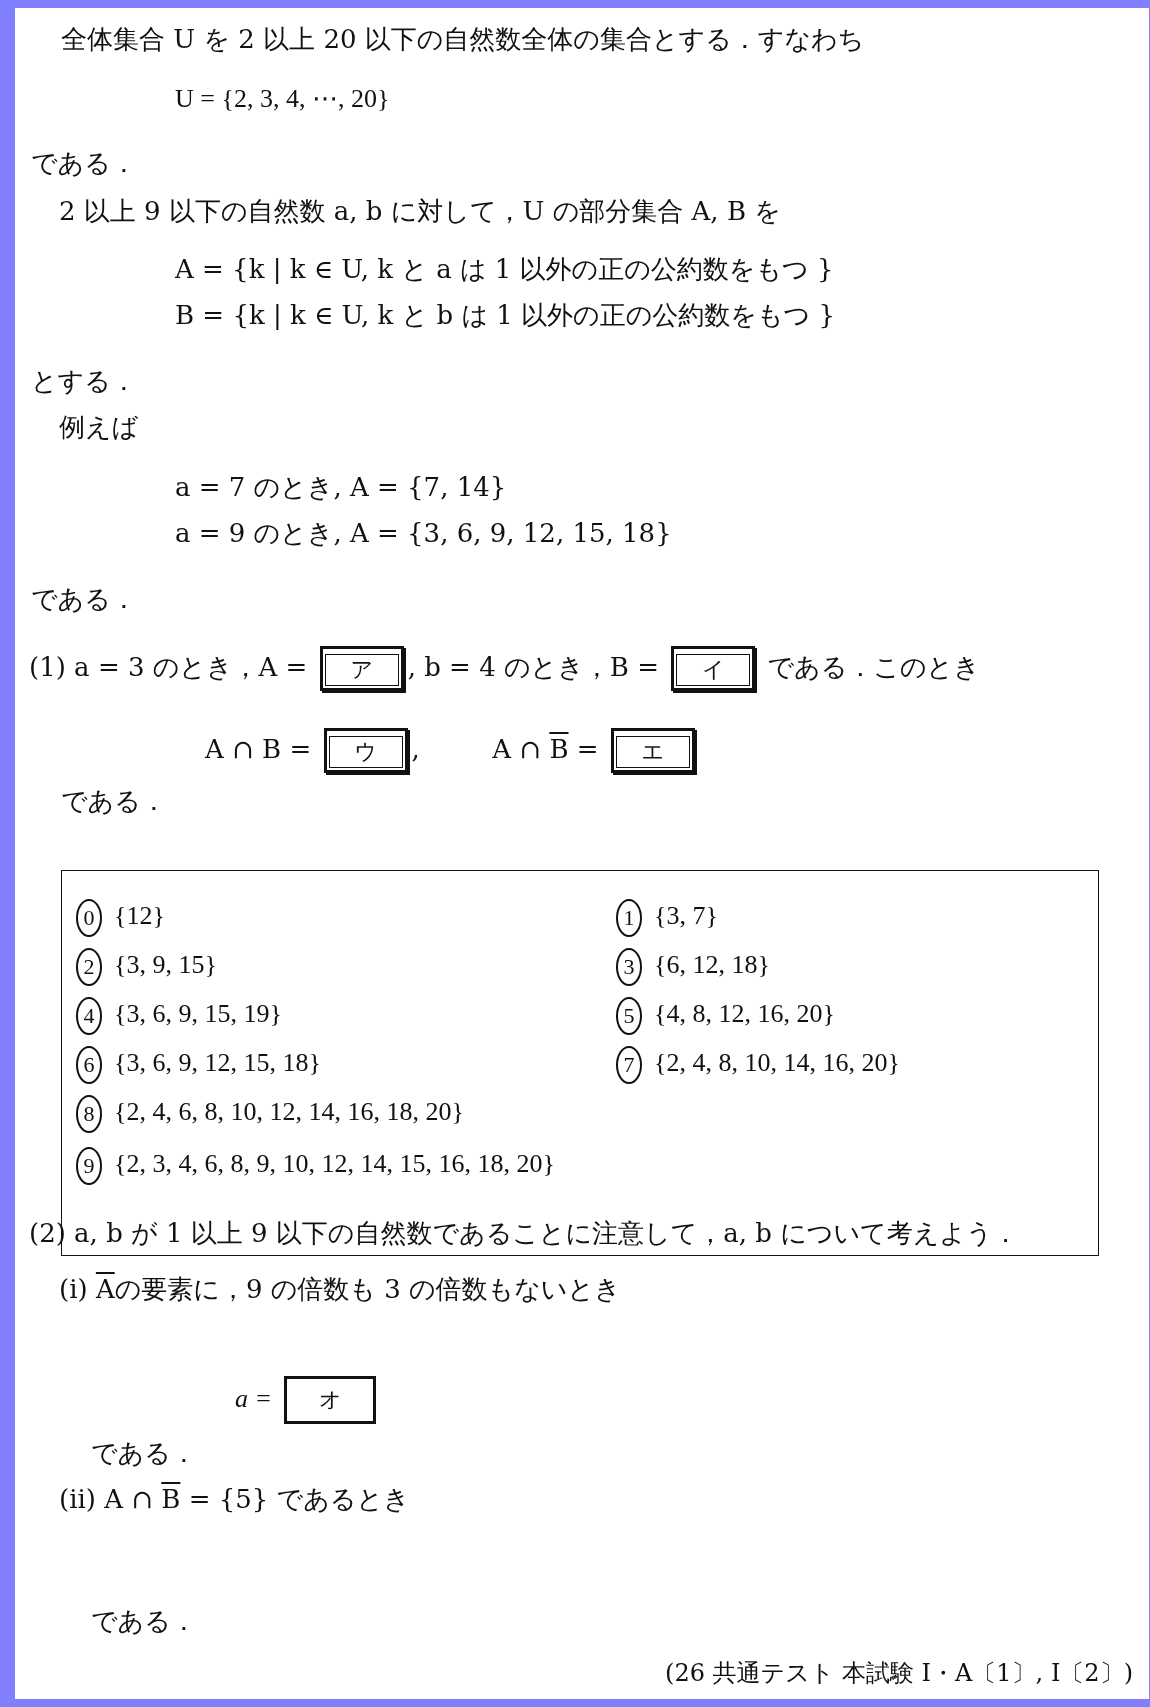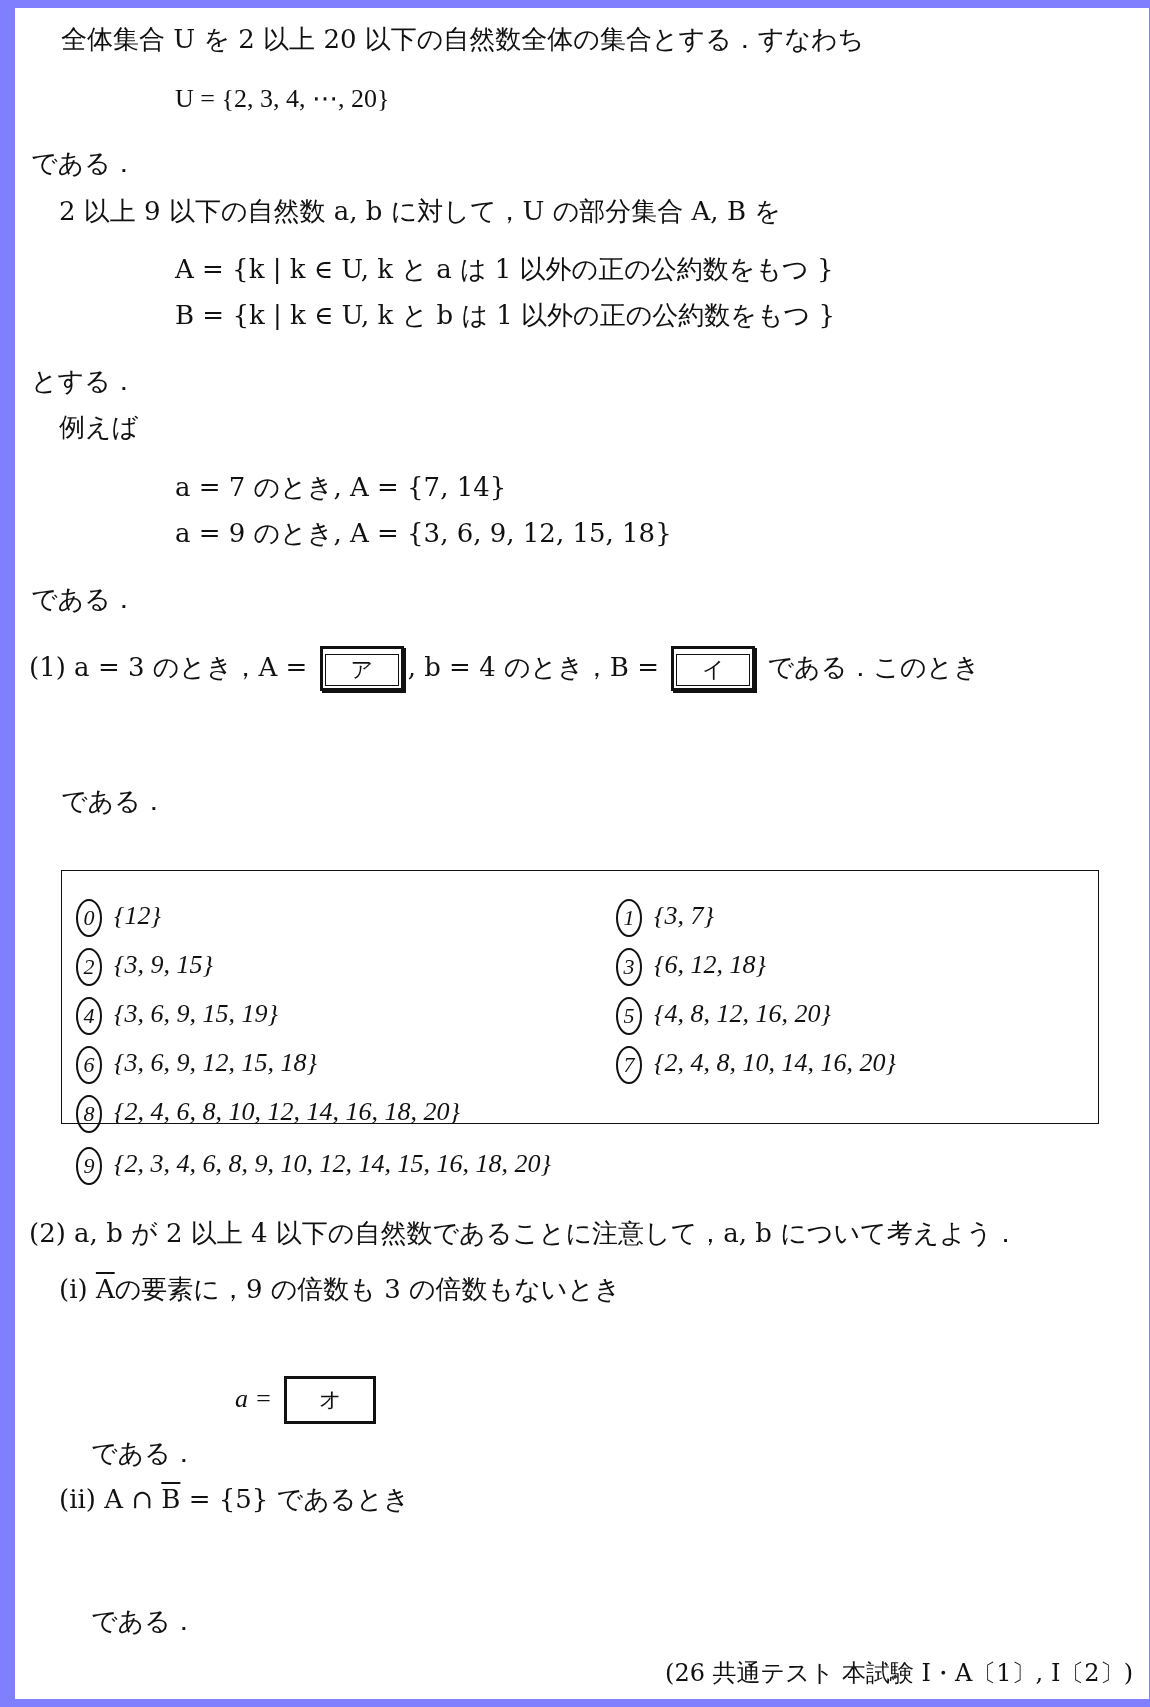--- a/index.html
+++ b/index.html
@@ -56,24 +56,23 @@
     height: 42px;
     line-height: 42px;
     text-align: center;
     font-family: "DejaVu Sans", sans-serif;
     font-size: 22px;
     margin: 0 4px;
   }
   .choices {
     position: absolute;
     left: 46px; top: 862px;
-    width: 1038px; height: 254px;
+    width: 1038px; height: 386px;
     border: 1.5px solid #111;
     box-sizing: border-box;
-    font-style: italic;
   }
   .choice {
     position: absolute;
     font-size: 26px;
     line-height: 34px;
     white-space: nowrap;
     font-family: "Liberation Serif", "DejaVu Serif", serif;
   }
   .circ {
     display: inline-block;
@@ -105,40 +104,47 @@
   <div class="line" style="left:16px; top:574px;">である．</div>
 
   <div class="line" style="left:14px; top:638px;">
     <span>(1)</span>
     <span>a = 3 のとき，A =</span>
     <span class="dbox"><span>ア</span></span><span>,  b = 4 のとき，B =</span>
     <span class="dbox"><span>イ</span></span>
     <span>である．このとき</span>
   </div>
 
+  <div class="line" style="left:190px; top:720px;">
+    <span>A ∩ B =</span>
+    <span class="dbox"><span>ウ</span></span><span>,</span>
+    <span style="display:inline-block; width:56px;"></span>
+    <span>A ∩ </span><span class="ov">B</span><span> =</span>
+    <span class="dbox"><span>エ</span></span>
+  </div>
 
   <div class="line" style="left:46px; top:776px;">である．</div>
 
 
   <div class="choices">
     <div class="choice" style="left:14px; top:28px;"><span class="circ">0</span><span>{12}</span></div>
     <div class="choice" style="left:554px; top:28px;"><span class="circ">1</span><span>{3,  7}</span></div>
     <div class="choice" style="left:14px; top:77px;"><span class="circ">2</span><span>{3,  9,  15}</span></div>
     <div class="choice" style="left:554px; top:77px;"><span class="circ">3</span><span>{6,  12,  18}</span></div>
     <div class="choice" style="left:14px; top:126px;"><span class="circ">4</span><span>{3,  6,  9,  15,  19}</span></div>
     <div class="choice" style="left:554px; top:126px;"><span class="circ">5</span><span>{4,  8,  12,  16,  20}</span></div>
     <div class="choice" style="left:14px; top:175px;"><span class="circ">6</span><span>{3,  6,  9,  12,  15,  18}</span></div>
     <div class="choice" style="left:554px; top:175px;"><span class="circ">7</span><span>{2,  4,  8,  10,  14,  16,  20}</span></div>
     <div class="choice" style="left:14px; top:224px;"><span class="circ">8</span><span>{2,  4,  6,  8,  10,  12,  14,  16,  18,  20}</span></div>
     <div class="choice" style="left:14px; top:276px;"><span class="circ">9</span><span>{2,  3,  4,  6,  8,  9,  10,  12,  14,  15,  16,  18,  20}</span></div>
   </div>
 
   <div class="line" style="left:14px; top:1208px;">
     <span>(2)</span>
-    <span>a, b が 2 以上 4 以下の自然数であることに注意して，a, b について考えよう．</span>
+    <span>a, b が 1 以上 9 以下の自然数であることに注意して，a, b について考えよう．</span>
   </div>
 
   <div class="line" style="left:44px; top:1264px;">
     <span>(i)</span>
     <span class="ov">A</span><span>の要素に，9 の倍数も 3 の倍数もないとき</span>
   </div>
 
   <div class="line" style="left:220px; top:1368px;">
     <span class="i">a =</span>
     <span class="sbox">オ</span>

